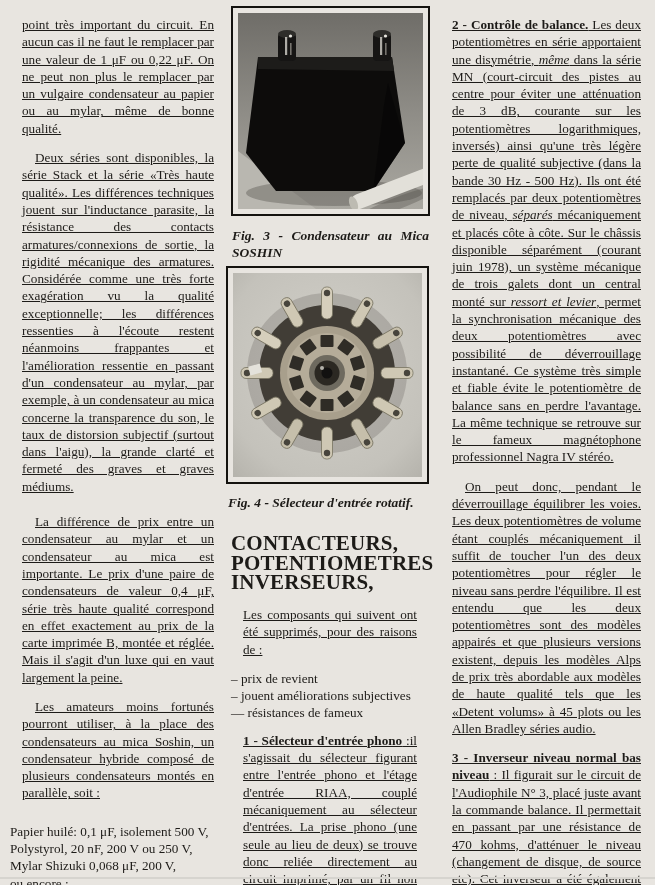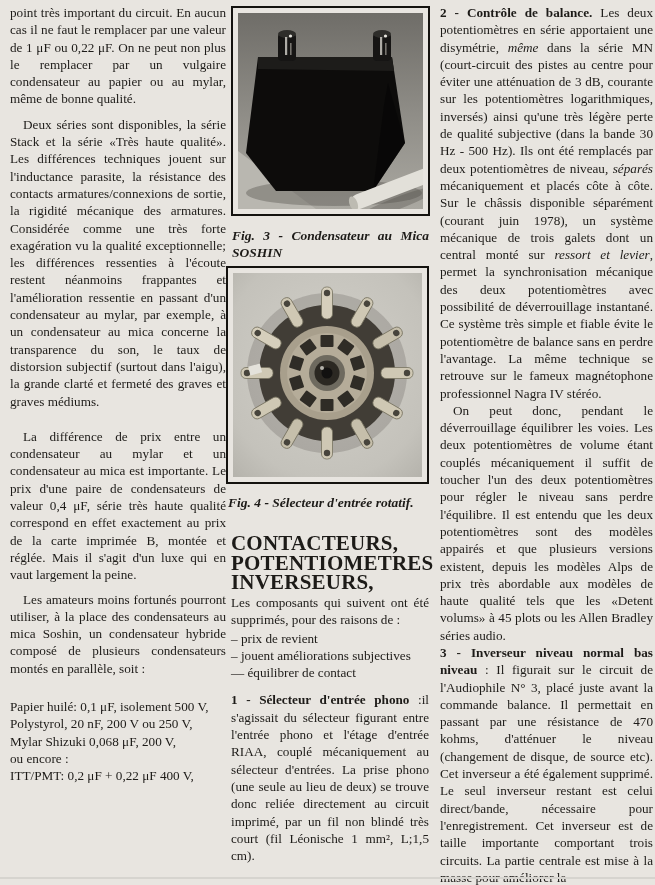--- a/index.html
+++ b/index.html
@@ -10,21 +10,21 @@
     background:#e8e5e0;
     color:#1d1b18;
     font-family:"Liberation Serif","DejaVu Serif",serif;
     overflow:hidden;
   }
   .col{position:absolute;text-align:justify;font-size:13.2px;line-height:17.3px;}
   .col-left{left:10px;top:4px;width:216px;}
   .col-right{left:440px;top:4px;width:213px;}
   .col-middle-text{left:231px;top:594px;width:198px;}
 
-  .para{margin:0;text-align:justify;}
+  .para{margin:12px;text-align:justify;text-decoration:underline;}
   .indent{text-indent:13px;}
   .mt8{margin-top:8px;}
   .mt18{margin-top:18px;}
   .mt7{margin-top:7px;}
   .mt10{margin-top:10px;}
   .run-b{font-weight:bold;}
   .run-i{font-style:italic;}
   .run-n{font-style:normal;}
 
   .comp-list{margin-top:21px;}
@@ -239,21 +239,21 @@
     <div>CONTACTEURS,</div>
     <div>POTENTIOMETRES</div>
     <div>INVERSEURS,</div>
   </div>
 
   <div class="col col-middle-text">
     <p class="para"><span class="run-n">Les composants qui suivent ont été supprimés, pour des raisons de :</span></p>
     <div class="reasons">
       <div class="reason">– prix de revient</div>
       <div class="reason">– jouent améliorations subjectives</div>
-      <div class="reason">— équilibrer de contact</div>
+      <div class="reason">— résistances de fameux</div>
     </div>
     <p class="para mt10"><span class="run-b">1 - Sélecteur d'entrée phono</span><span class="run-n"> :il s'agissait du sélecteur figurant entre l'entrée phono et l'étage d'entrée RIAA, couplé mécaniquement au sélecteur d'entrées. La prise phono (une seule au lieu de deux) se trouve donc reliée directement au circuit imprimé, par un fil non blindé très court (fil Léonische 1 mm², L;1,5 cm).</span></p>
   </div>
 
   <div class="col col-right">
     <p class="para"><span class="run-b">2 - Contrôle de balance.</span><span class="run-n"> Les deux potentiomètres en série apportaient une disymétrie, </span><span class="run-i">même</span><span class="run-n"> dans la série MN (court-circuit des pistes au centre pour éviter une atténuation de 3 dB, courante sur les potentiomètres logarithmiques, inversés) ainsi qu'une très légère perte de qualité subjective (dans la bande 30 Hz - 500 Hz). Ils ont été remplacés par deux potentiomètres de niveau, </span><span class="run-i">séparés</span><span class="run-n"> mécaniquement et placés côte à côte. Sur le châssis disponible séparément (courant juin 1978), un système mécanique de trois galets dont un central monté sur </span><span class="run-i">ressort et levier</span><span class="run-n">, permet la synchronisation mécanique des deux potentiomètres avec possibilité de déverrouillage instantané. Ce système très simple et fiable évite le potentiomètre de balance sans en perdre l'avantage. La même technique se retrouve sur le fameux magnétophone professionnel Nagra IV stéréo.</span></p>
     <p class="para indent"><span class="run-n">On peut donc, pendant le déverrouillage équilibrer les voies. Les deux potentiomètres de volume étant couplés mécaniquement il suffit de toucher l'un des deux potentiomètres pour régler le niveau sans perdre l'équilibre. Il est entendu que les deux potentiomètres sont des modèles appairés et que plusieurs versions existent, depuis les modèles Alps de prix très abordable aux modèles de haute qualité tels que les «Detent volums» à 45 plots ou les Allen Bradley séries audio.</span></p>
     <p class="para"><span class="run-b">3 - Inverseur niveau normal bas niveau</span><span class="run-n"> : Il figurait sur le circuit de l'Audiophile N° 3, placé juste avant la commande balance. Il permettait en passant par une résistance de 470 kohms, d'atténuer le niveau (changement de disque, de source etc). Cet inverseur a été également supprimé. Le seul inverseur restant est celui direct/bande, nécessaire pour l'enregistrement. Cet inverseur est de taille importante comportant trois circuits. La partie centrale est mise à la masse pour améliorer la</span></p>
   </div>
 

